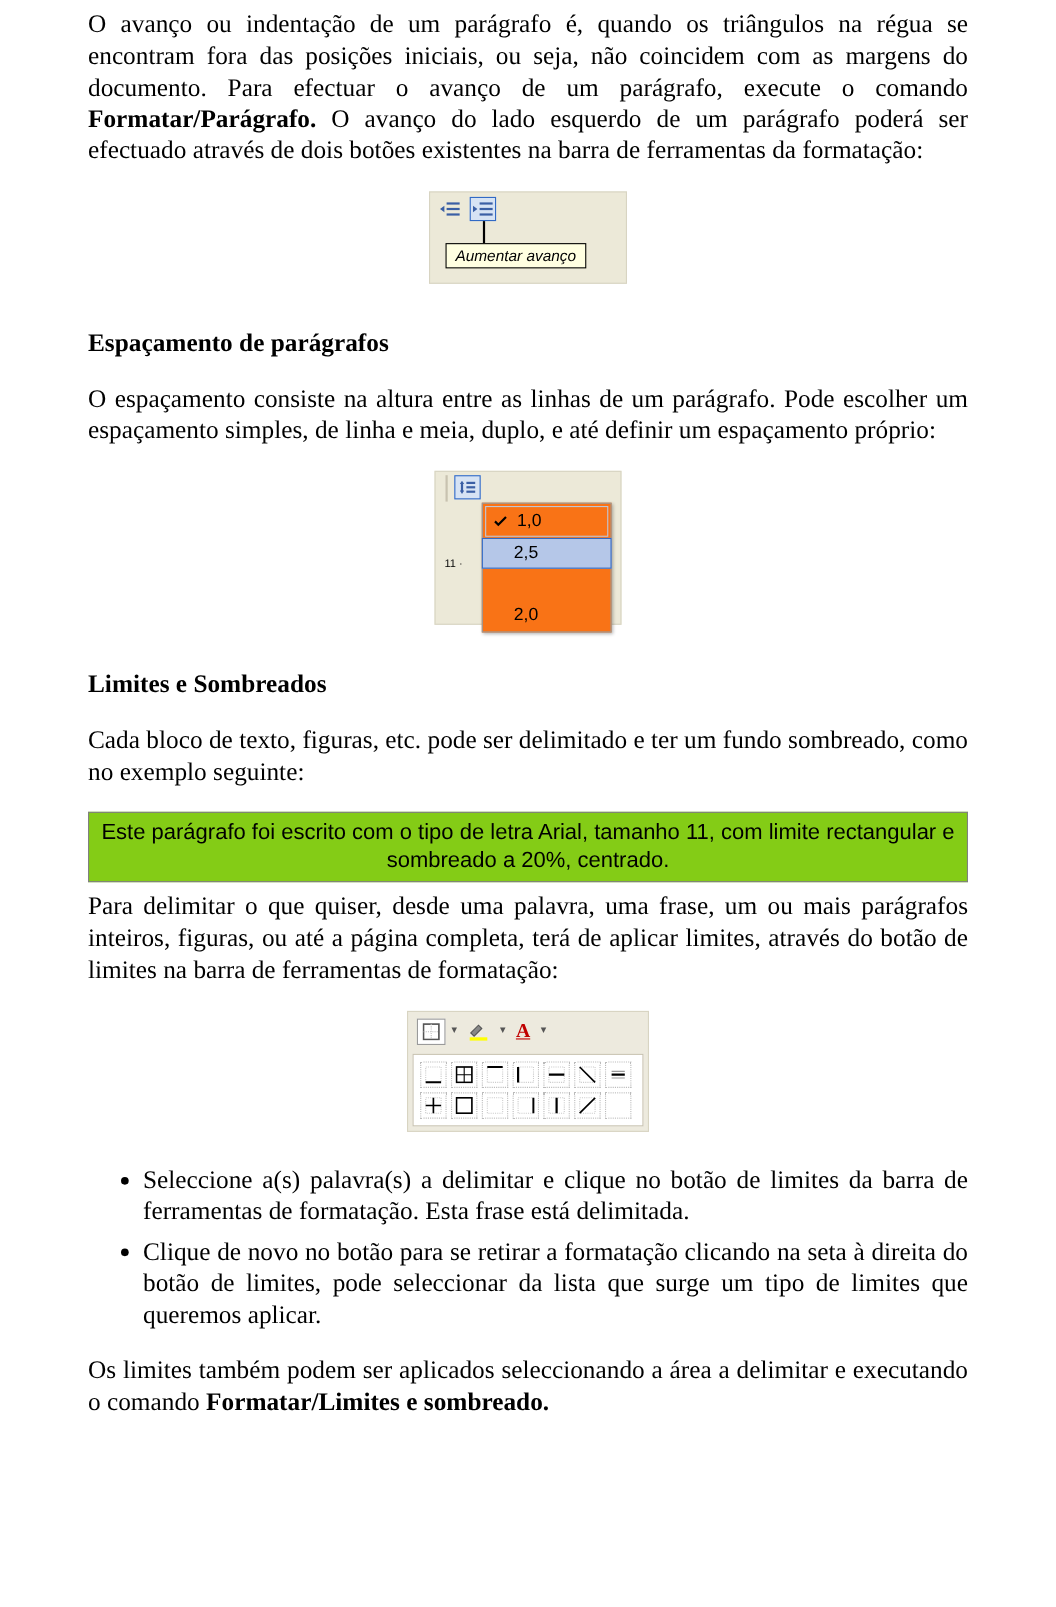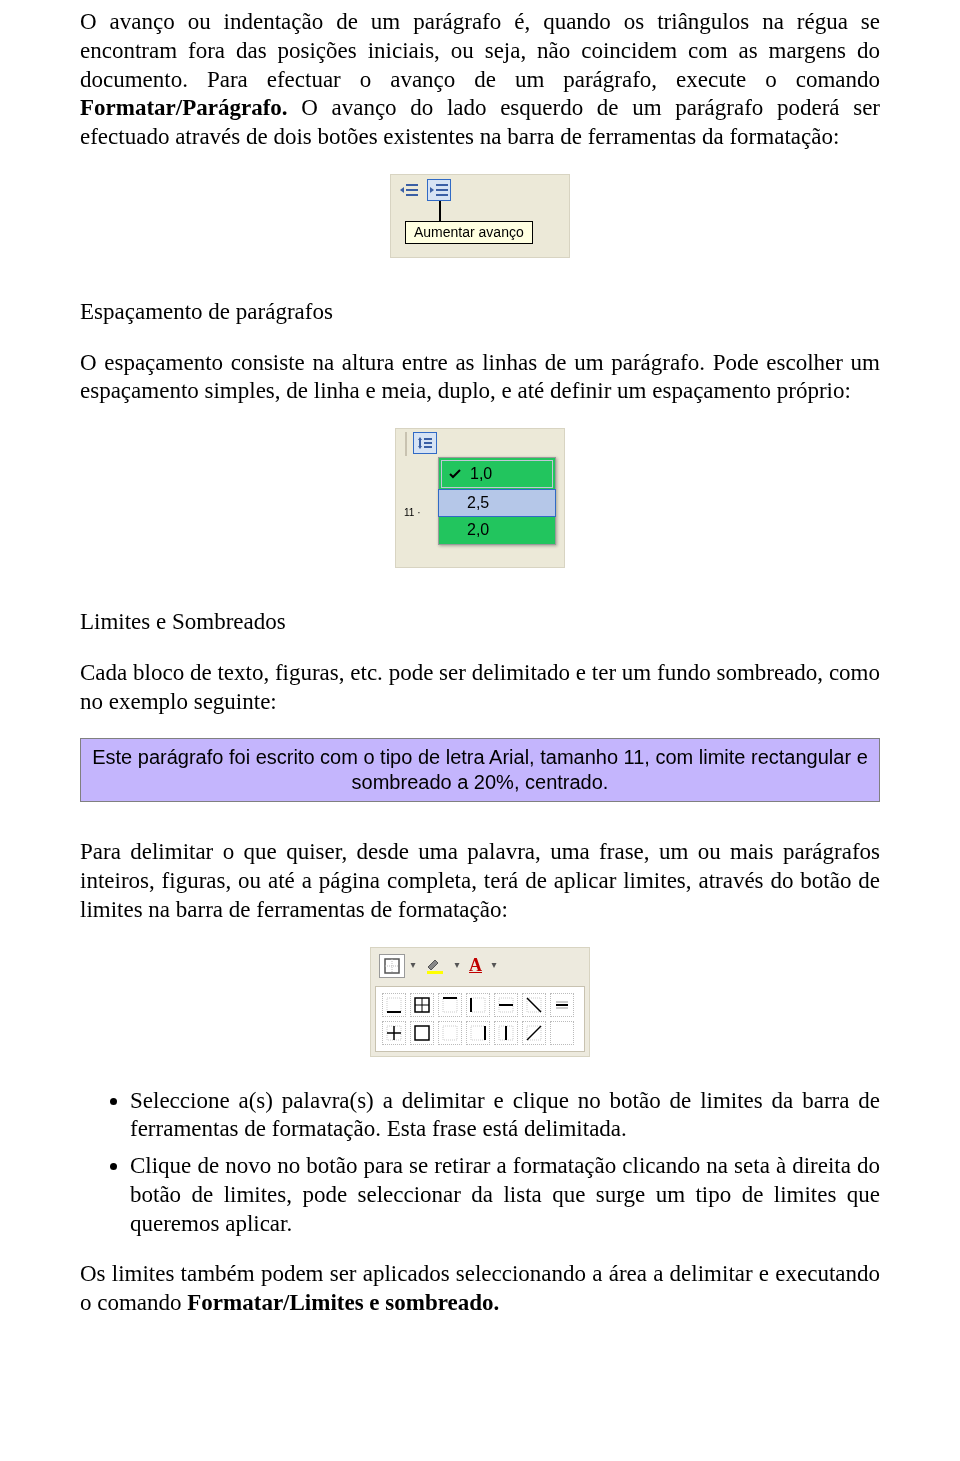--- a/index.html
+++ b/index.html
@@ -14,37 +14,38 @@
     width: 888px;
     margin: 0 auto;
     padding: 8px 44px 30px 44px;
     font-size: 23px;
     line-height: 1.25;
   }
   p { margin: 0 0 22px 0; }
   .justify { text-align: justify; }
   .bold { font-weight: bold; }
   .heading {
-    font-weight: normal;
+    font-weight: bold;
     font-size: 23px;
     margin: 40px 0 22px 0;
   }
   .center-fig {
     display: flex;
     justify-content: center;
     margin: 20px 0 30px 0;
   }
 
   
   .fig1 {
     width: 180px;
     height: 84px;
     background: #ece9d8;
     border: 1px solid #d8d4c2;
     position: relative;
+    font-style: italic;
   }
   .fig1 .btns { display:flex; padding:4px 6px; gap:6px; }
   .fig1 .btn { width:24px; height:22px; display:flex; align-items:center; justify-content:center; }
   .fig1 .btn.selected { border:1px solid #316ac5; background:#d6e3f4; }
   .fig1 .connector {
     position:absolute;
     left: 48px; top: 26px;
     width: 2px; height: 22px;
     background:#000;
   }
@@ -70,39 +71,39 @@
     font-size:16px;
   }
   .fig2 .top { display:flex; padding:3px 5px; gap:2px; align-items:flex-start;}
   .fig2 .sep { width:2px; height:24px; background:#c8c2b0; margin: 0 4px;}
   .fig2 .spbtn { width:24px; height:22px; border:1px solid #316ac5; background:#d6e3f4; display:flex; align-items:center; justify-content:center;}
   .fig2 .spbtn svg { display:block;}
   .fig2 .eleven { position:absolute; left:8px; top:78px; font-size:10px;}
   .fig2 .menu {
     position:absolute; left:42px; top:28px;
     width:118px;
-    background:#22c55e;
+    background:#f97316;
     border:1px solid #9a9a9a;
     box-shadow: 1px 1px 3px rgba(0,0,0,0.3);
   }
-  .fig2 .mrow { display:flex; align-items:center; height:28px; padding:0 8px 0 6px; gap:8px; }
+  .fig2 .mrow { display:flex; align-items:center; height:28px; padding:0 8px 0 6px; gap:8px;margin-top:30px; }
   .fig2 .mrow .ck { width:14px; text-align:center;}
   .fig2 .mrow .ck svg { display:block; margin:0 auto;}
   .fig2 .mrow.hl { background:#b5c7e8; border:1px solid #316ac5; margin:-1px;}
   .fig2 .mrow.box { border:1px solid #c0c6d6; margin:2px;}
 
   
   .example-box {
     border:1px solid #808080;
-    background:#c4b5fd;
+    background:#84cc16;
     font-family: Arial, Helvetica, sans-serif;
     font-size:20px;
     text-align:center;
     padding:6px 10px;
-    margin: 0 0 36px 0;
+    margin: 0 0 8px 0;
   }
 
   
   .fig3 {
     width: 220px;
     background:#edeade;
     border:1px solid #d8d4c2;
     padding:4px;
     font-family: Tahoma, sans-serif;
   }

